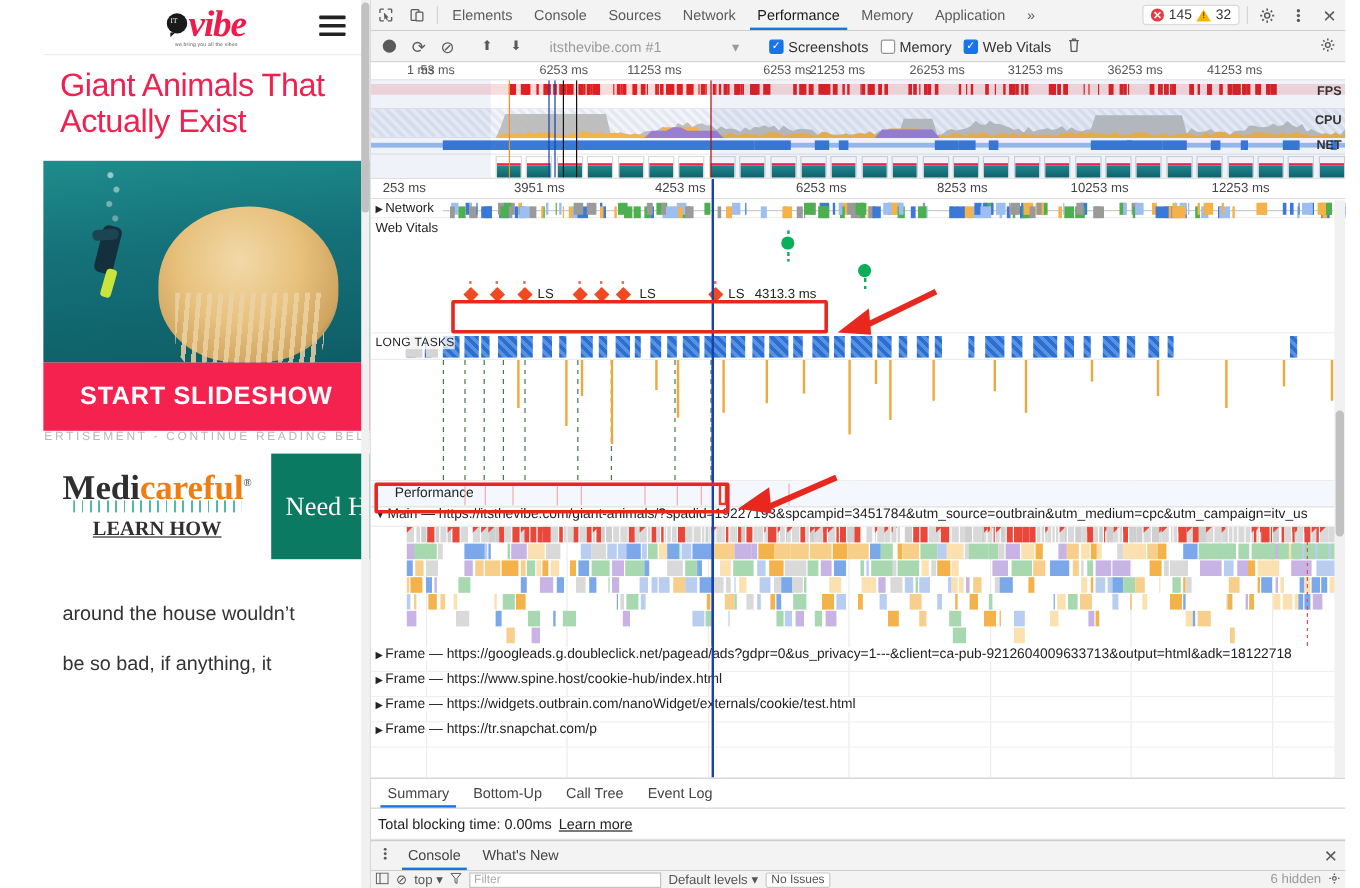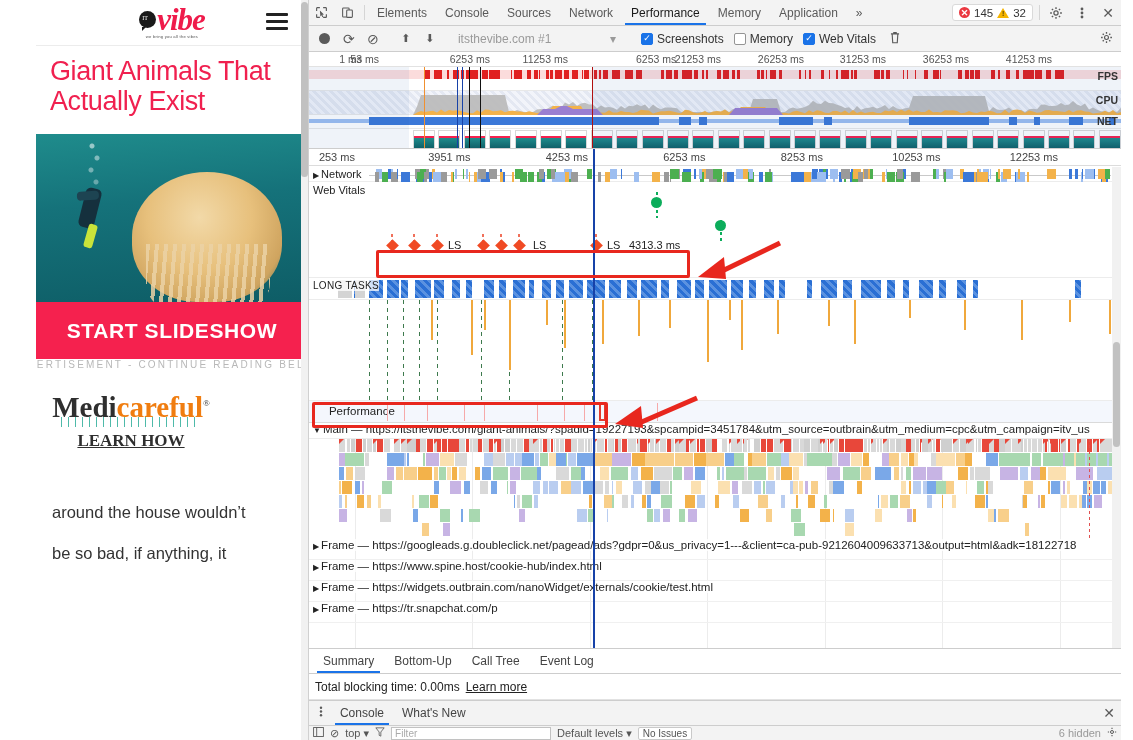--- a/index.html
+++ b/index.html
@@ -198,20 +198,21 @@
     <div class="ad-label">VERTISEMENT - CONTINUE READING BELO</div>
 
     <div class="ad-row">
       <div class="ad-left">
         <div class="medi">
           <span class="a">Medi</span><span class="b">careful</span><span class="reg">®</span>
         </div>
         <div class="medi-wave"></div>
         <div class="learn">LEARN HOW</div>
       </div>
+      <div class="ad-right">Need H</div>
     </div>
 
     <div class="body-text">
       <div>around the house wouldn’t</div>
       <div>be so bad, if anything, it</div>
     </div>
 
     <div id="page-scrollbar">
         <div class="thumb"></div>
       </div>

